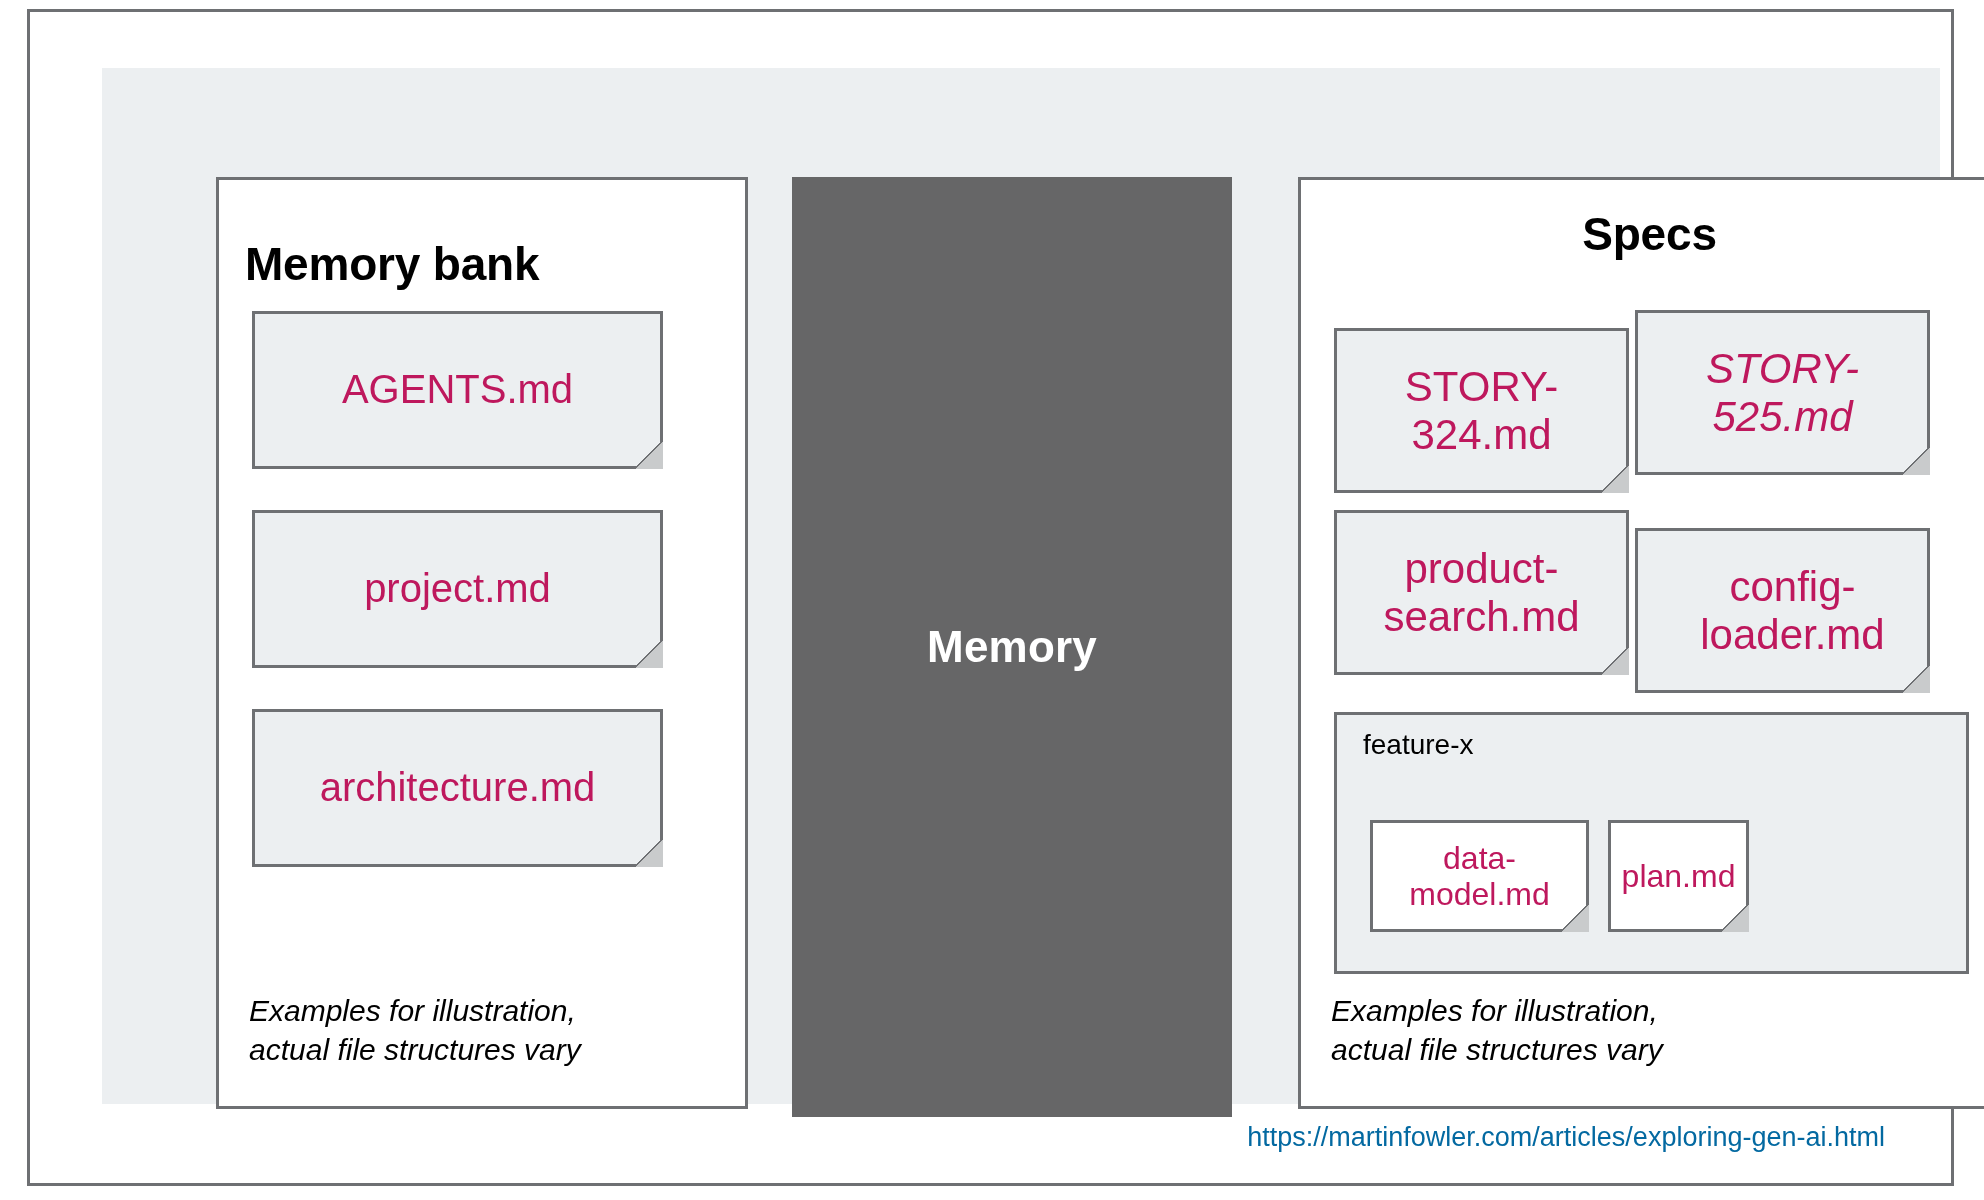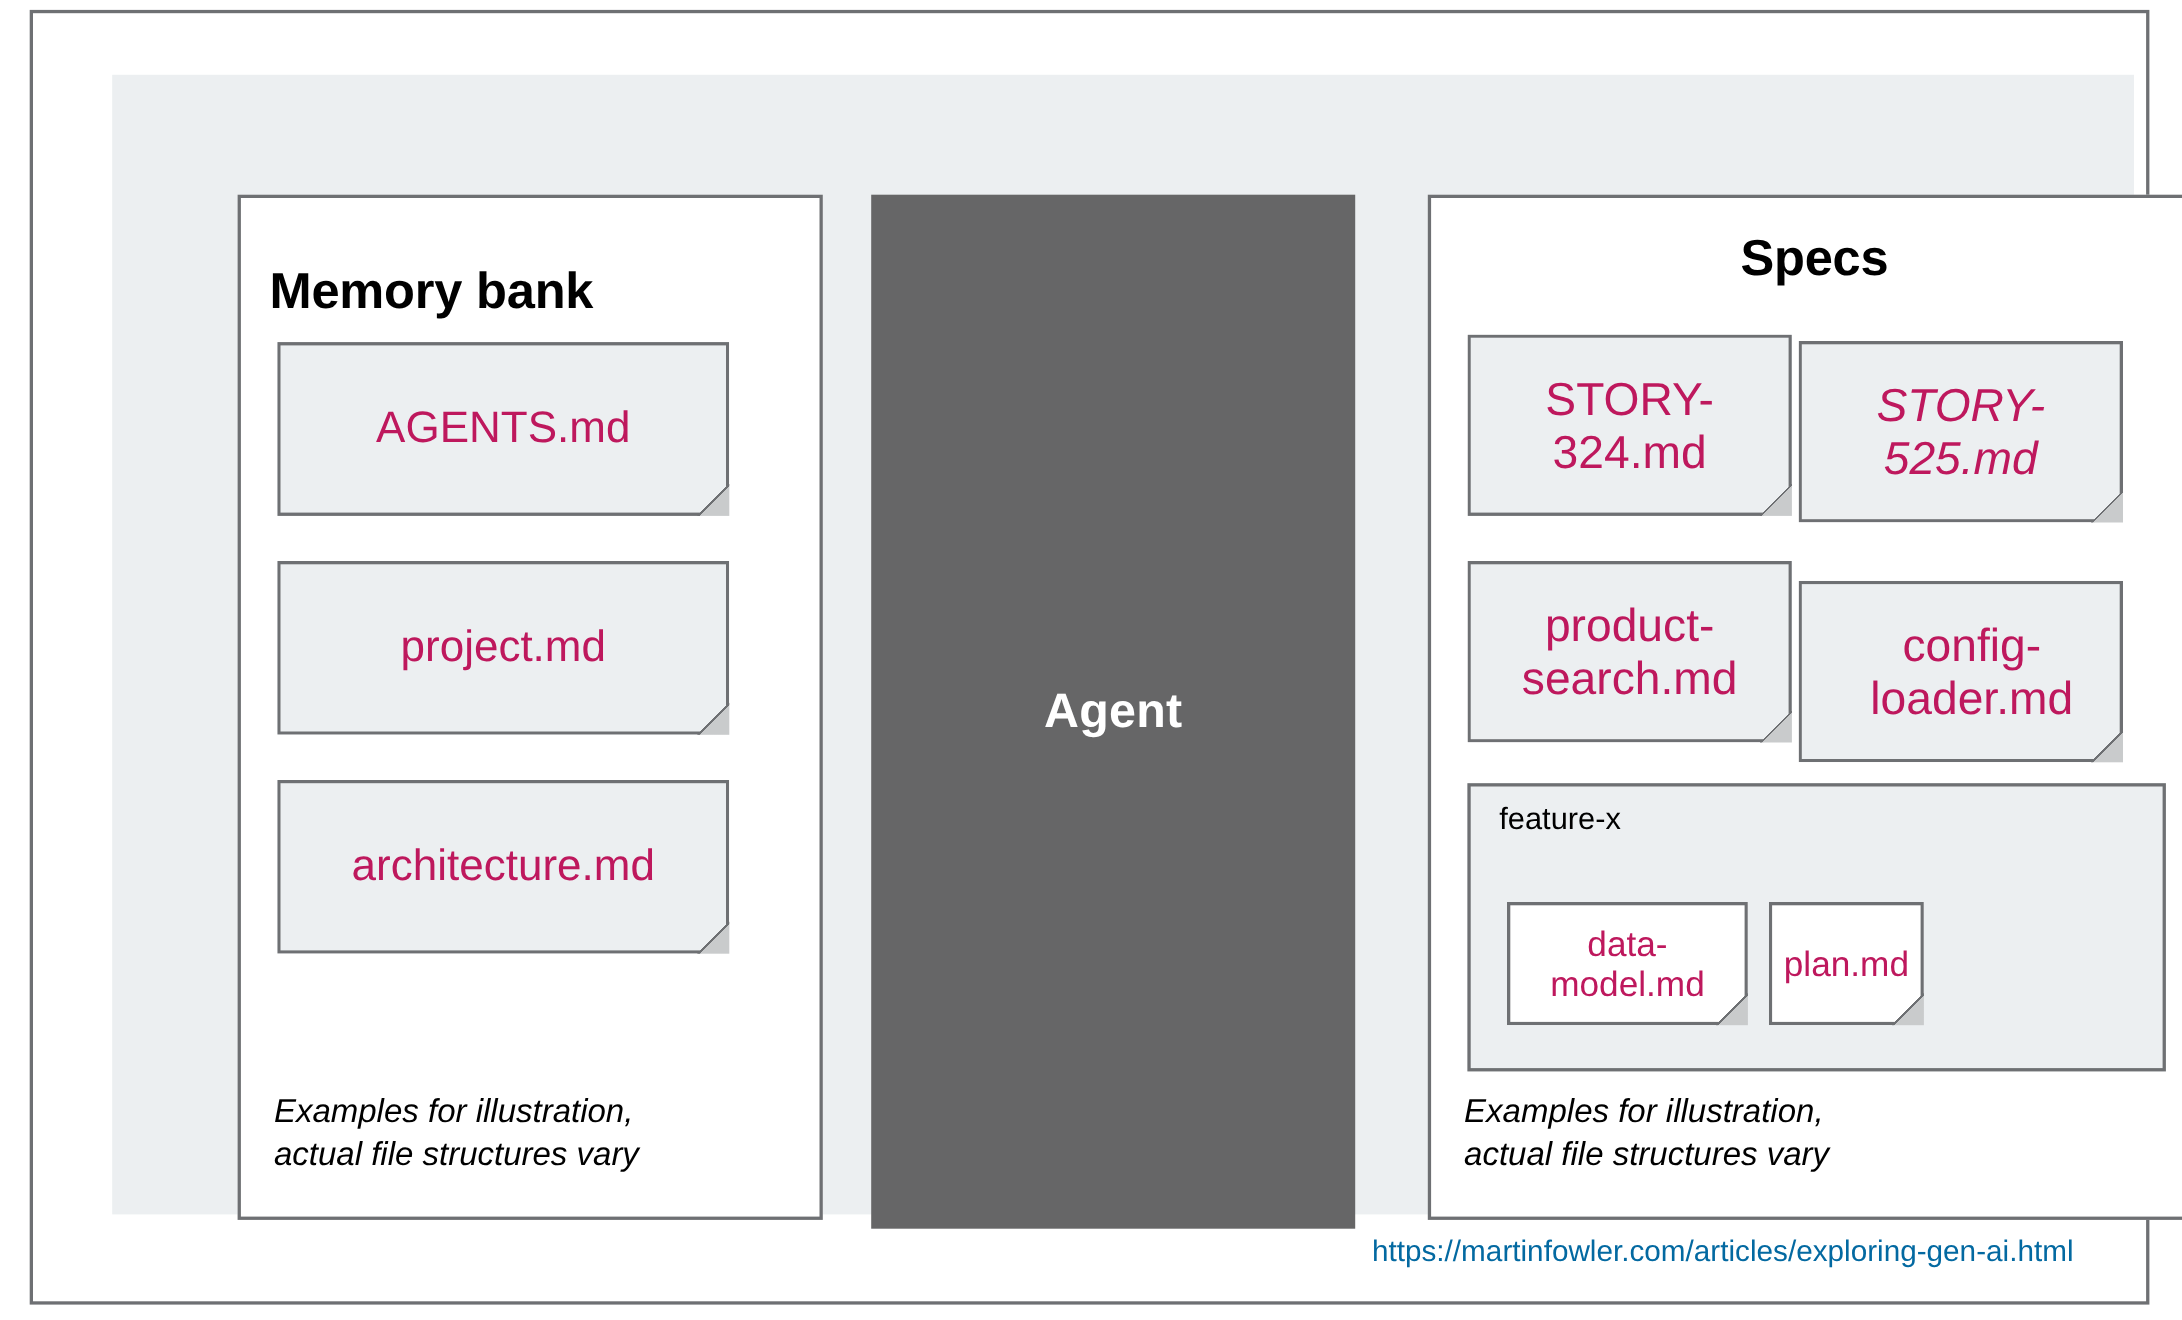--- a/index.html
+++ b/index.html
@@ -147,21 +147,21 @@
   
   .mem-doc { left: 33px; width: 411px; height: 158px; font-size: 40px; }
   #doc-agents       { top: 131px; }
   #doc-project      { top: 330px; }
   #doc-architecture { top: 529px; }
 
   
   .spec-doc { width: 295px; height: 165px; font-size: 42px; }
   .spec-col-left  { left: 33px; }
   .spec-col-right { left: 334px; }
-  #doc-story-324    { top: 124px; border-radius: 23px; }
+  #doc-story-324    { top: 148px; border-radius: 23px; }
   #doc-story-525    { top: 130px; font-style: italic; }
   #doc-product      { top: 330px; }
   #doc-config       { top: 348px; padding-left: 20px; }
 
   
   #feature-group {
     position: absolute;
     left: 33px;
     top: 532px;
     width: 635px;
@@ -238,21 +238,21 @@
           <div class="doc-body"></div>
           <div class="doc-fold"></div>
           <span class="doc-text">architecture.md</span>
         </div>
 
         <div class="caption" id="memory-caption">Examples for illustration,
 actual file structures vary</div>
       </div>
 
       <div id="agent-box">
-        <span id="agent-label">Agent</span>
+        <span id="agent-label">Memory</span>
       </div>
 
       <div class="panel" id="specs-panel">
 
         <div class="panel-title" id="specs-title">Specs</div>
 
         <div class="doc spec-doc spec-col-left" id="doc-story-324">
           <div class="doc-body"></div>
           <div class="doc-fold"></div>
           <span class="doc-text">STORY-324.md</span>

